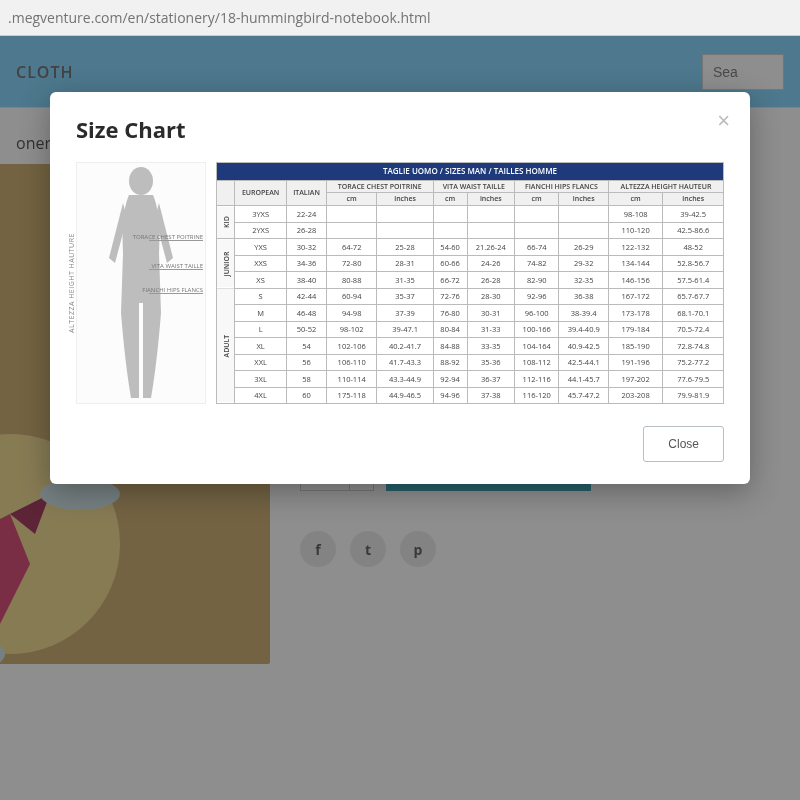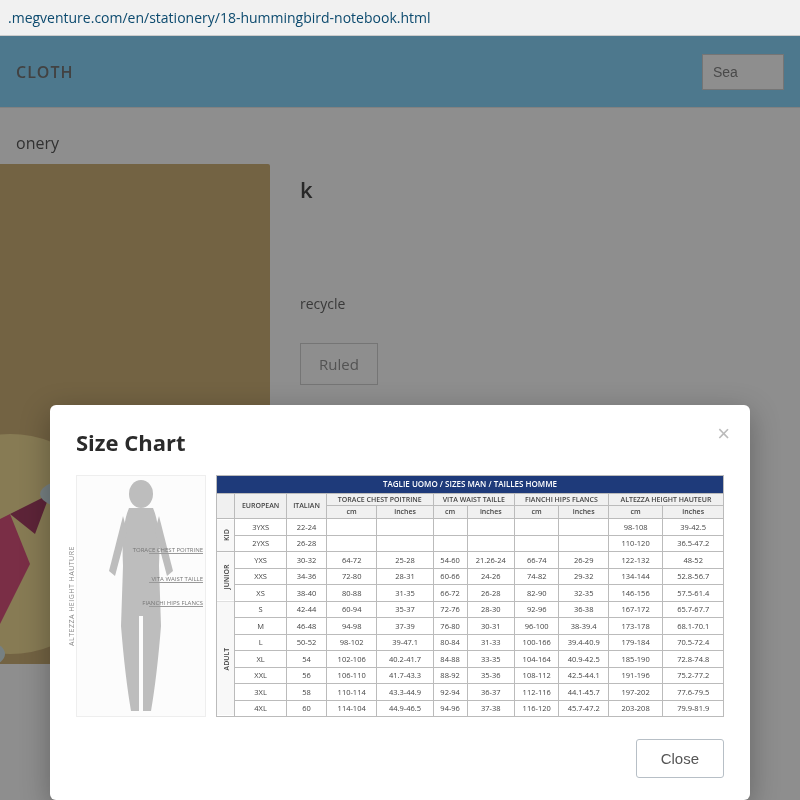--- a/index.html
+++ b/index.html
@@ -1,19 +1,19 @@
 <!DOCTYPE html>
 <html><head>
 <meta charset="utf-8">
 <style>
 * { box-sizing: border-box; margin: 0; padding: 0; }
 body { font-family: "Open Sans", Arial, sans-serif; width: 800px; height: 800px; overflow: hidden; background: #fff; position: relative; }
 
 
-.url-bar { height: 36px; background: #f1f1f1; border-bottom: 1px solid #ccc; display: flex; align-items: center; padding: 0 8px; font-size: 14px; color: #0c4a6e; }
+.url-bar { height: 36px; background: #f1f1f1; border-bottom: 1px solid #ccc; display: flex; align-items: center; padding: 0 8px; font-size: 14px; color: #737373; }
 .url-text { flex: 1; white-space: nowrap; overflow: hidden; }
 
 
 .page { position: absolute; top: 36px; left: 0; right: 0; bottom: 0; background: #fff; filter: none; }
 .topbar { height: 72px; background: #7dd3fc; border-bottom: 1px solid #e5e5e5; display: flex; align-items: center; padding: 0 16px; justify-content: space-between; }
 .nav-left { font-size: 16px; font-weight: 600; color: #666; letter-spacing: 1px; }
 .search-box { width: 82px; height: 36px; border: 1px solid #ccc; padding: 0 10px; font-size: 14px; outline: none; color: #666; }
 
 .breadcrumb { padding: 24px 16px 10px; font-size: 16px; color: #444; }
 
@@ -34,41 +34,41 @@
 .qty-arrow { width: 24px; height: 23px; border: 1px solid #ccc; border-left: none; background: #fff; display: flex; align-items: center; justify-content: center; font-size: 9px; color: #555; cursor: pointer; }
 .qty-arrow:first-child { border-bottom: none; }
 
 .add-cart { background: #2fa3b5; color: #fff; border: none; height: 46px; padding: 0 28px; font-size: 16px; font-weight: 700; letter-spacing: 0.5px; display: flex; align-items: center; gap: 12px; cursor: pointer; }
 .add-cart .cart-icon { width: 22px; height: 22px; }
 
 .social-row { margin-top: 40px; display: flex; gap: 14px; }
 .social-btn { width: 36px; height: 36px; border-radius: 50%; background: #e8e8e8; color: #555; display: flex; align-items: center; justify-content: center; font-weight: 700; font-size: 14px; }
 
 
-.overlay { position: absolute; top: 36px; left: 0; right: 0; bottom: 0; background: rgba(30,30,30,0.5); display: flex; align-items: flex-end; justify-content: center; padding-top: 56px; }
+.overlay { position: absolute; top: 36px; left: 0; right: 0; bottom: 0; background: rgba(30,30,30,0.5); display: flex; align-items: flex-start; justify-content: center; padding-top: 56px; }
 .modal { background: #fff; width: 700px; max-width: 92%; border-radius: 6px; box-shadow: 0 8px 30px rgba(0,0,0,0.3); padding: 22px 26px; position: relative; }
 .modal-title { font-size: 22px; font-weight: 700; color: #2b2b2b; margin-bottom: 18px; }
 .modal-close-x { position: absolute; top: 16px; right: 20px; font-size: 22px; color: #bbb; cursor: pointer; background: none; border: none; }
 
 
 .chart-wrap { display: flex; gap: 10px; align-items: stretch; margin-bottom: 22px; }
 .silhouette { width: 130px; position: relative; background: #fcfcfc; border: 1px solid #eee; display: flex; align-items: center; justify-content: center; }
 .silhouette svg { width: 80px; }
 .sil-label { position: absolute; left: -10px; top: 50%; transform: rotate(-90deg) translateX(-50%); transform-origin: left top; font-size: 7px; color: #888; letter-spacing: 0.5px; white-space: nowrap; }
 .sil-line { position: absolute; left: 72px; right: 2px; border-top: 1px solid #999; }
 .sil-line-label { position: absolute; right: 2px; font-size: 6px; color: #777; text-align: right; line-height: 1; transform: translateY(-100%); }
 
 .size-table { border-collapse: collapse; font-size: 7.5px; color: #444; flex: 1; }
 .size-table th, .size-table td { border: 1px solid #bbb; padding: 2px 3px; text-align: center; }
 .size-table .hdr-top { background: #1e3a7a; color: #fff; font-weight: 600; font-size: 8px; padding: 4px; }
 .size-table thead th { background: #f0f0f0; font-weight: 600; font-size: 7px; line-height: 1.1; }
 .size-table .group-cell { writing-mode: vertical-rl; transform: rotate(180deg); font-size: 7px; background: #f8f8f8; font-weight: 600; padding: 4px 2px; }
 
 .modal-footer { display: flex; justify-content: flex-end; }
-.close-btn { border: 1px solid #b7bfc6; background: #fff; color: #555; font-size: 15px; padding: 10px 24px; border-radius: 3px; cursor: pointer; }
+.close-btn { border: 1px solid #b7bfc6; background: #fff; color: #555; font-size: 12px; padding: 10px 24px; border-radius: 3px; cursor: pointer; }
 </style>
 </head>
 <body>
 
 <div class="url-bar">
   <span class="url-text">.megventure.com/en/stationery/18-hummingbird-notebook.html</span>
 </div>
 
 <div class="page">
   <div class="topbar">
@@ -193,21 +193,21 @@
             <tr>
               <td>2YXS</td>
               <td>26-28</td>
               <td></td>
               <td></td>
               <td></td>
               <td></td>
               <td></td>
               <td></td>
               <td>110-120</td>
-              <td>36.5-47.2</td>
+              <td>42.5-86.6</td>
             </tr>
             <tr>
               <td class="group-cell" rowspan="3">JUNIOR</td>
               <td>YXS</td>
               <td>30-32</td>
               <td>64-72</td>
               <td>25-28</td>
               <td>54-60</td>
               <td>21.26-24</td>
               <td>66-74</td>
@@ -308,21 +308,21 @@
               <td>92-94</td>
               <td>36-37</td>
               <td>112-116</td>
               <td>44.1-45.7</td>
               <td>197-202</td>
               <td>77.6-79.5</td>
             </tr>
             <tr>
               <td>4XL</td>
               <td>60</td>
-              <td>114-104</td>
+              <td>175-118</td>
               <td>44.9-46.5</td>
               <td>94-96</td>
               <td>37-38</td>
               <td>116-120</td>
               <td>45.7-47.2</td>
               <td>203-208</td>
               <td>79.9-81.9</td>
             </tr>
           </tbody>
       </table>

